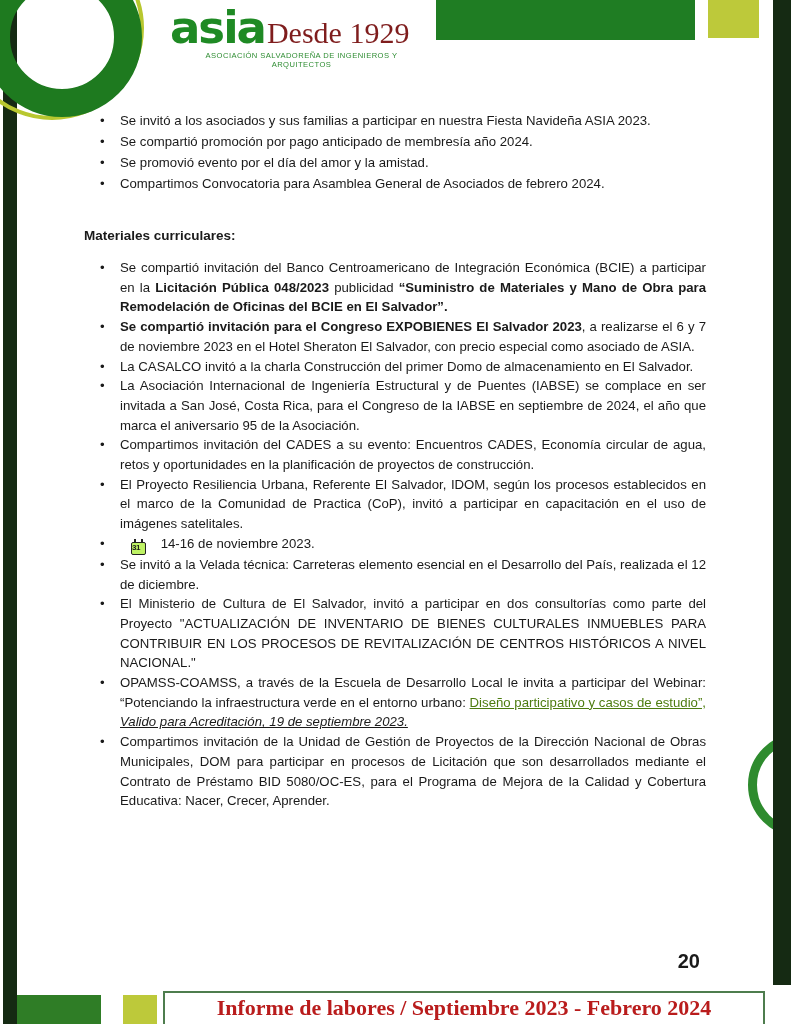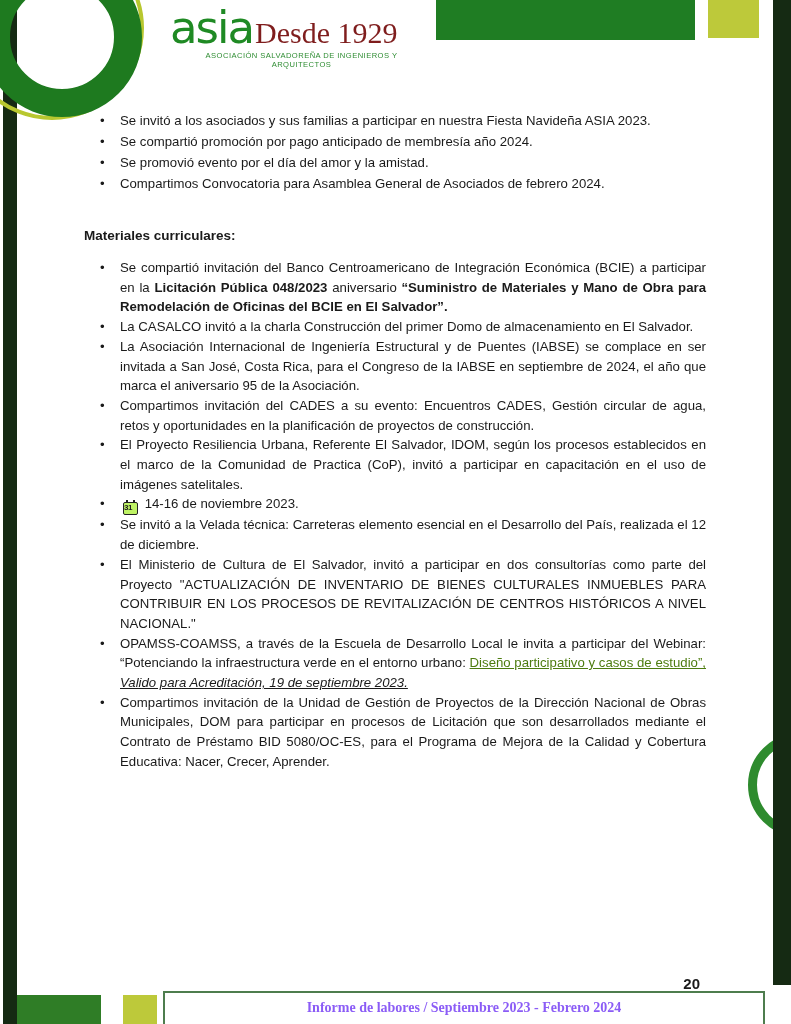--- a/index.html
+++ b/index.html
@@ -16,51 +16,51 @@
   .ring-lime { position:absolute; left:-40px; top:-64px; width:184px; height:184px; border-radius:50%;
                border:4px solid #b8c72f; z-index:2; background:transparent; }
   .ring-green{ position:absolute; left:-18px; top:-43px; width:160px; height:160px; border-radius:50%;
                border:28px solid #1e7a1f; z-index:3; background:transparent; }
   .ring-right{ position:absolute; left:748px; top:733px; width:104px; height:104px; border-radius:50%;
                border:9px solid #2e8b2e; z-index:2; }
 
   
   .logo { position:absolute; left:170px; top:6px; z-index:2; }
   .logo-line { display:flex; align-items:baseline; }
-  .logo-asia { font-family:"DejaVu Sans",sans-serif; font-weight:400; font-size:45px; line-height:44px;
+  .logo-asia { font-family:"DejaVu Sans",sans-serif; font-weight:700; font-size:45px; line-height:44px;
                letter-spacing:-2px; color:#1f8a24; }
   .logo-tagline { font-family:"Liberation Serif",serif; font-size:30px; color:#7f1d1d; margin-left:2px; }
   .logo-subtitle { font-size:7.6px; letter-spacing:.45px; color:#2f8d33; margin-top:1px; text-align:center; width:235px; margin-left:14px; }
 
   
   .bullets { position:absolute; left:84px; width:622px; list-style:none; z-index:2; }
   .bullets li { position:relative; padding-left:36px; text-align:justify; }
   .bullets li::before { content:"•"; position:absolute; left:16px; top:0; }
   .intro-list { top:110px; font-size:13.2px; line-height:21px; }
   .activities-list { top:258px; font-size:13.2px; line-height:19.7px; }
   .section-heading { position:absolute; left:84px; top:228px; font-size:13.5px; font-weight:bold; z-index:2; }
   .b { font-weight:bold; }
   .u { text-decoration:underline;font-style:italic; }
   a.link { color:#4d7c0f; }
 
   
   .cal-icon { display:inline-block; position:relative; width:15px; height:13px; border:1.5px solid #222;
-              border-radius:2px; vertical-align:-2px; margin:0 3px; background:#bef264; }
+              border-radius:2px; vertical-align:-2px; margin:0 11px; background:#bef264; }
   .cal-icon::before,.cal-icon::after { content:""; position:absolute; top:-3.5px; width:2px; height:3px; background:#222; }
   .cal-icon::before { left:2px; } .cal-icon::after { right:2px; }
   .cal-num { display:block; font-size:8px; line-height:10px; font-weight:bold; letter-spacing:-0.5px; }
 
   
-  .page-number { position:absolute; left:600px; top:975px; width:100px; text-align:right;
-                 font-size:15px; font-weight:bold; z-index:2; }
+  .page-number { position:absolute; left:600px; top:950px; width:100px; text-align:right;
+                 font-size:20px; font-weight:bold; z-index:2; }
   .footer-rect-green { position:absolute; left:17px;  top:995px; width:84px; height:29px; background:#2f7d26; z-index:2; }
   .footer-sq-lime    { position:absolute; left:123px; top:995px; width:34px; height:29px; background:#bdc93a; z-index:2; }
   .footer-box { position:absolute; left:163px; top:991px; width:602px; height:40px; border:2px solid #4e7d4e;
                 background:#fff; z-index:2; display:flex; align-items:flex-start; justify-content:center; }
-  .footer-text { font-family:"Liberation Serif",serif; font-weight:bold; font-size:14px; line-height:30px; color:#8b5cf6; }
+  .footer-text { font-family:"Liberation Serif",serif; font-weight:bold; font-size:22px; line-height:30px; color:#b91c1c; }
 </style>
 </head>
 <body>
 
 <div class="page">
 
   <div class="bar-left"></div>
   <div class="bar-right"></div>
   <div class="rect-top-green"></div>
   <div class="sq-top-lime"></div>
@@ -79,24 +79,25 @@
   <ul class="bullets intro-list">
       <li><span>Se invitó a los asociados y sus familias a participar en nuestra Fiesta Navideña ASIA 2023.</span></li>
       <li><span>Se compartió promoción por pago anticipado de membresía año 2024.</span></li>
       <li><span>Se promovió evento por el día del amor y la amistad.</span></li>
       <li><span>Compartimos Convocatoria para Asamblea General de Asociados de febrero 2024.</span></li>
     </ul>
 
   <div class="section-heading">Materiales curriculares:</div>
 
   <ul class="bullets activities-list">
-      <li><span>Se compartió invitación del Banco Centroamericano de Integración Económica (BCIE) a participar en la </span><span class="b">Licitación Pública 048/2023</span><span> aniversario </span><span class="b">“Suministro de Materiales y Mano de Obra para Remodelación de Oficinas del BCIE en El Salvador”.</span></li>
+      <li><span>Se compartió invitación del Banco Centroamericano de Integración Económica (BCIE) a participar en la </span><span class="b">Licitación Pública 048/2023</span><span> publicidad </span><span class="b">“Suministro de Materiales y Mano de Obra para Remodelación de Oficinas del BCIE en El Salvador”.</span></li>
+      <li><span class="b">Se compartió invitación para el Congreso EXPOBIENES El Salvador 2023</span><span>, a realizarse el 6 y 7 de noviembre 2023 en el Hotel Sheraton El Salvador, con precio especial como asociado de ASIA.</span></li>
       <li><span>La CASALCO invitó a la charla  Construcción del primer Domo de almacenamiento en El Salvador.</span></li>
       <li><span>La Asociación Internacional de Ingeniería Estructural y de Puentes (IABSE) se complace en ser invitada a San José, Costa Rica, para el Congreso de la IABSE en septiembre de 2024, el año que marca el aniversario 95 de la Asociación.</span></li>
-      <li><span>Compartimos invitación del CADES a su evento: Encuentros CADES, Gestión circular de agua, retos y oportunidades en la planificación de proyectos de construcción.</span></li>
+      <li><span>Compartimos invitación del CADES a su evento: Encuentros CADES, Economía circular de agua, retos y oportunidades en la planificación de proyectos de construcción.</span></li>
       <li><span>El Proyecto Resiliencia Urbana, Referente El Salvador, IDOM, según los procesos establecidos en el marco de la Comunidad de Practica (CoP), invitó a participar en capacitación en el uso de imágenes satelitales.</span></li>
       <li><span class="cal-icon"><span class="cal-num">31</span></span><span> 14-16 de noviembre 2023.</span></li>
       <li><span>Se invitó a la Velada técnica: Carreteras elemento esencial en el Desarrollo del País, realizada el 12 de diciembre.</span></li>
       <li><span>El Ministerio de Cultura de El Salvador, invitó a participar en dos consultorías como parte del Proyecto "ACTUALIZACIÓN DE INVENTARIO DE BIENES CULTURALES INMUEBLES PARA CONTRIBUIR EN LOS PROCESOS DE REVITALIZACIÓN DE CENTROS HISTÓRICOS A NIVEL NACIONAL."</span></li>
       <li><span>OPAMSS-COAMSS, a través de la Escuela de Desarrollo Local le invita a participar del Webinar: “Potenciando la infraestructura verde en el entorno urbano: </span><a href="#" class="link">Diseño participativo y casos de estudio”,</a><span class="u"> Valido para Acreditación, 19 de septiembre 2023.</span></li>
       <li><span>Compartimos invitación de la Unidad de Gestión de Proyectos de la Dirección Nacional de Obras Municipales, DOM  para participar en procesos de Licitación que son desarrollados mediante el Contrato de Préstamo BID 5080/OC-ES, para el Programa de Mejora de la Calidad y Cobertura Educativa: Nacer, Crecer, Aprender.</span></li>
     </ul>
 
   <div class="page-number">20</div>
 

